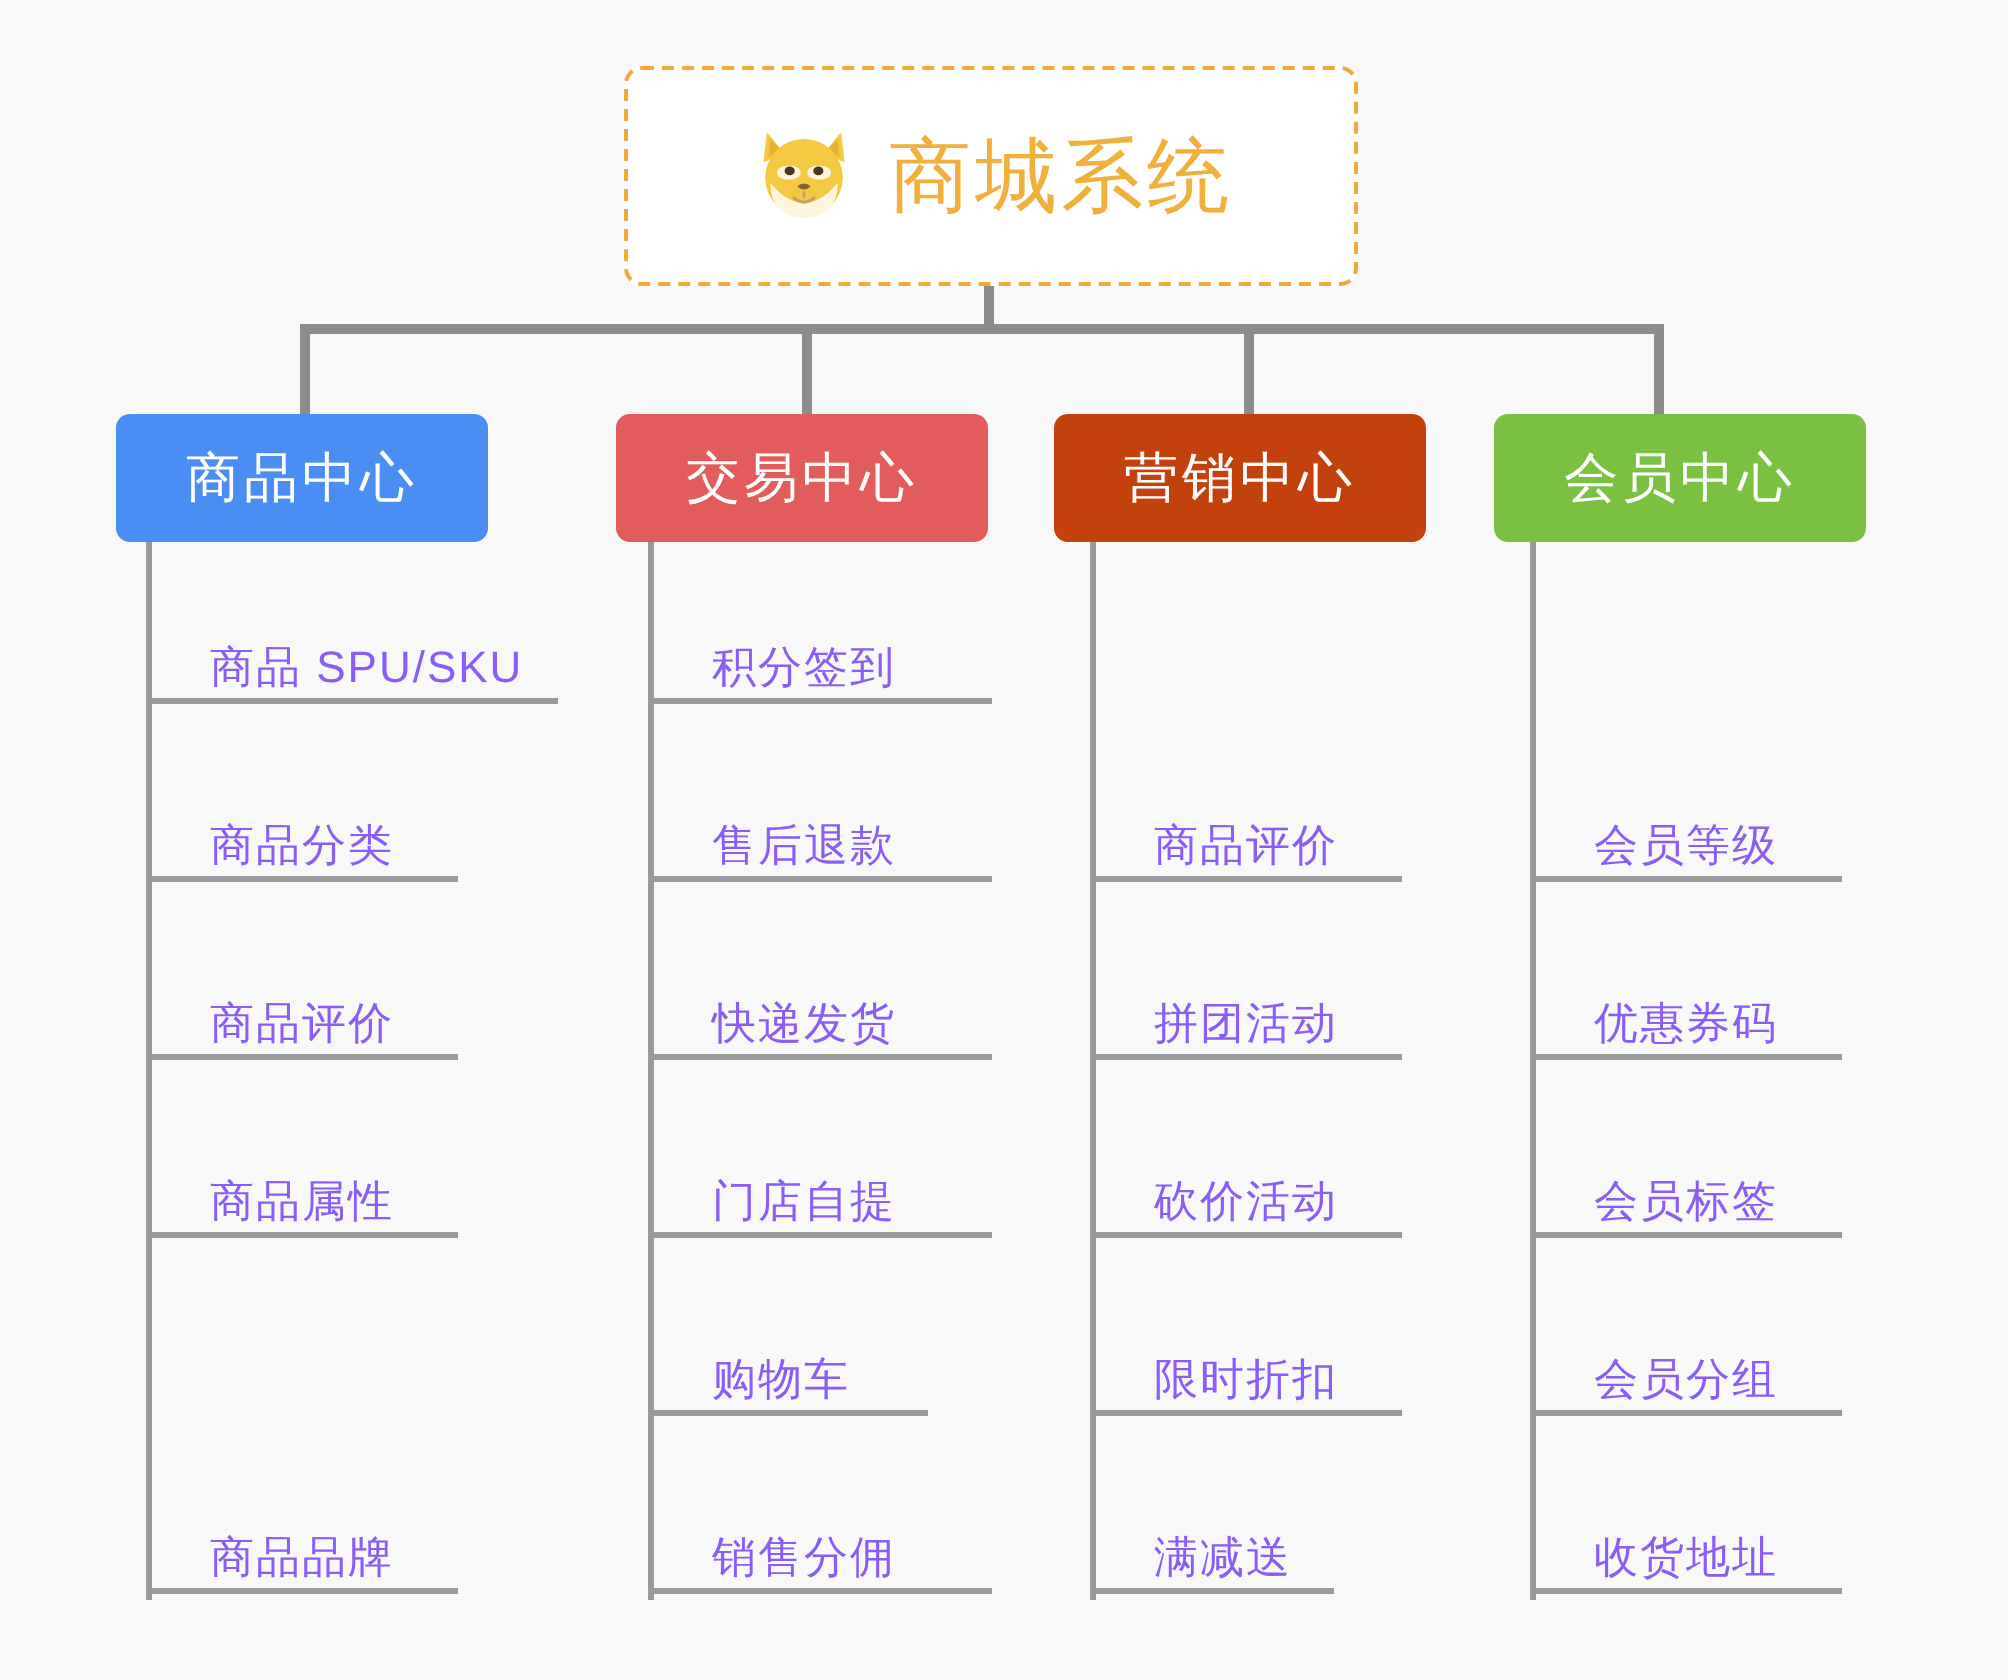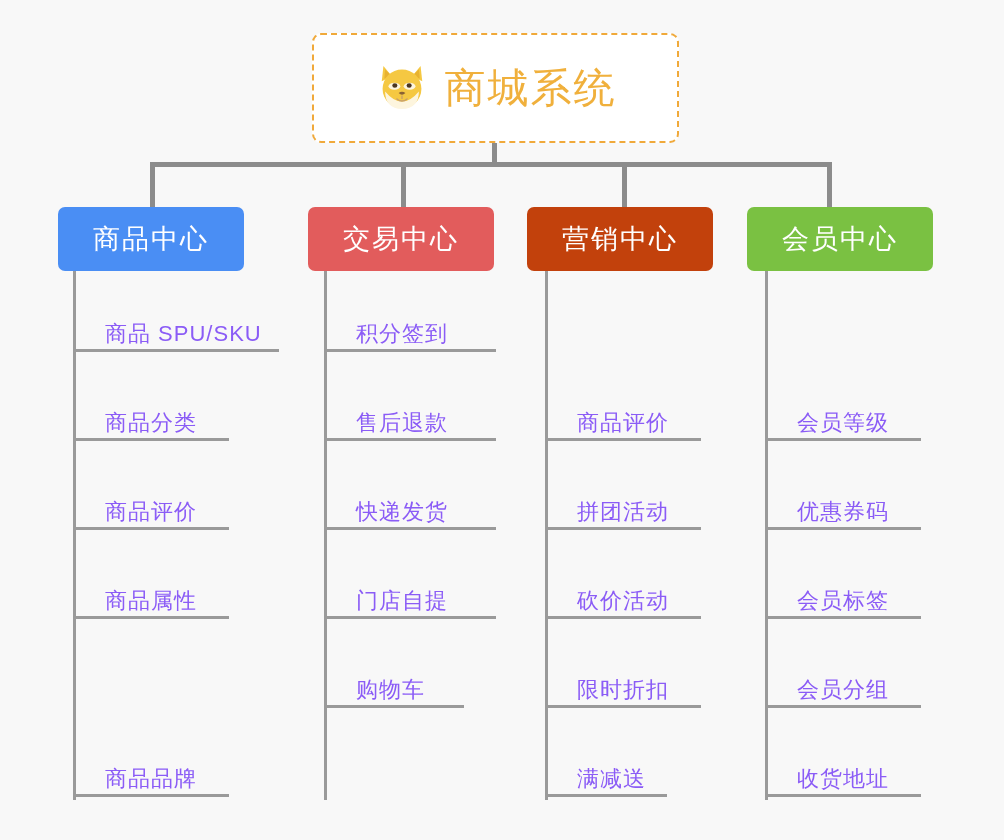--- a/index.html
+++ b/index.html
@@ -195,20 +195,24 @@
     <div class="leaf-rule" style="width:172px"></div>
   </div>
   <div class="leaf" style="left:324px;top:575px;width:172px">
     <span class="leaf-label">门店自提</span>
     <div class="leaf-rule" style="width:172px"></div>
   </div>
   <div class="leaf" style="left:324px;top:664px;width:140px">
     <span class="leaf-label">购物车</span>
     <div class="leaf-rule" style="width:140px"></div>
   </div>
+  <div class="leaf" style="left:324px;top:753px;width:172px">
+    <span class="leaf-label">销售分佣</span>
+    <div class="leaf-rule" style="width:172px"></div>
+  </div>
 
   <div class="col-header" style="left:527px;width:186px;background:#c2410c">
     <span class="col-header-label">营销中心</span>
   </div>
   <div class="spine" style="left:545px;top:271px;height:529px"></div>
 
   <div class="leaf" style="left:545px;top:397px;width:156px">
     <span class="leaf-label">商品评价</span>
     <div class="leaf-rule" style="width:156px"></div>
   </div>

